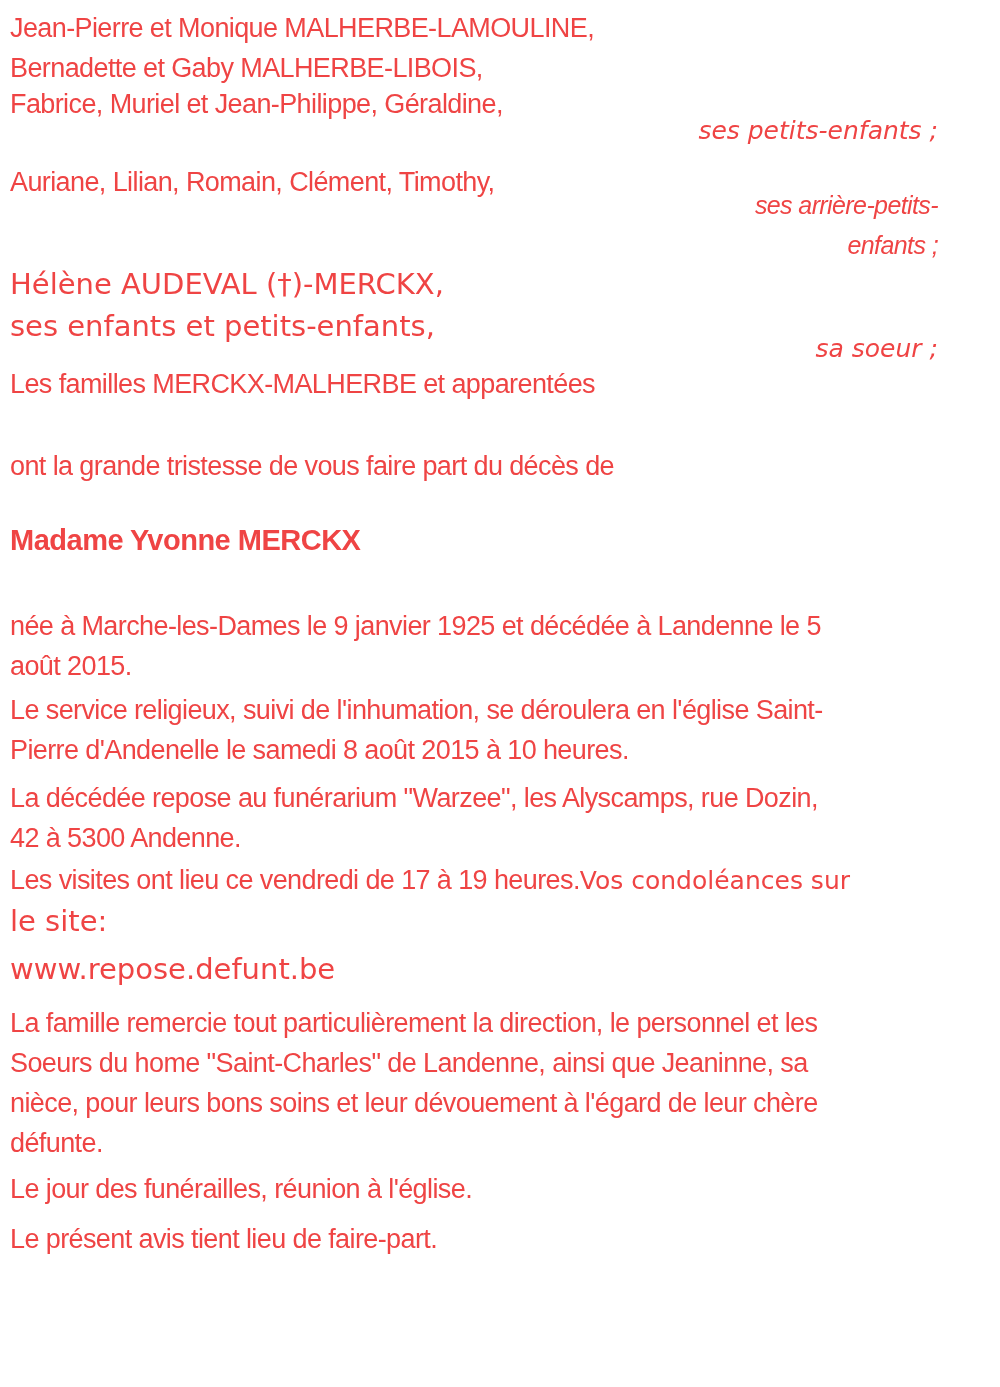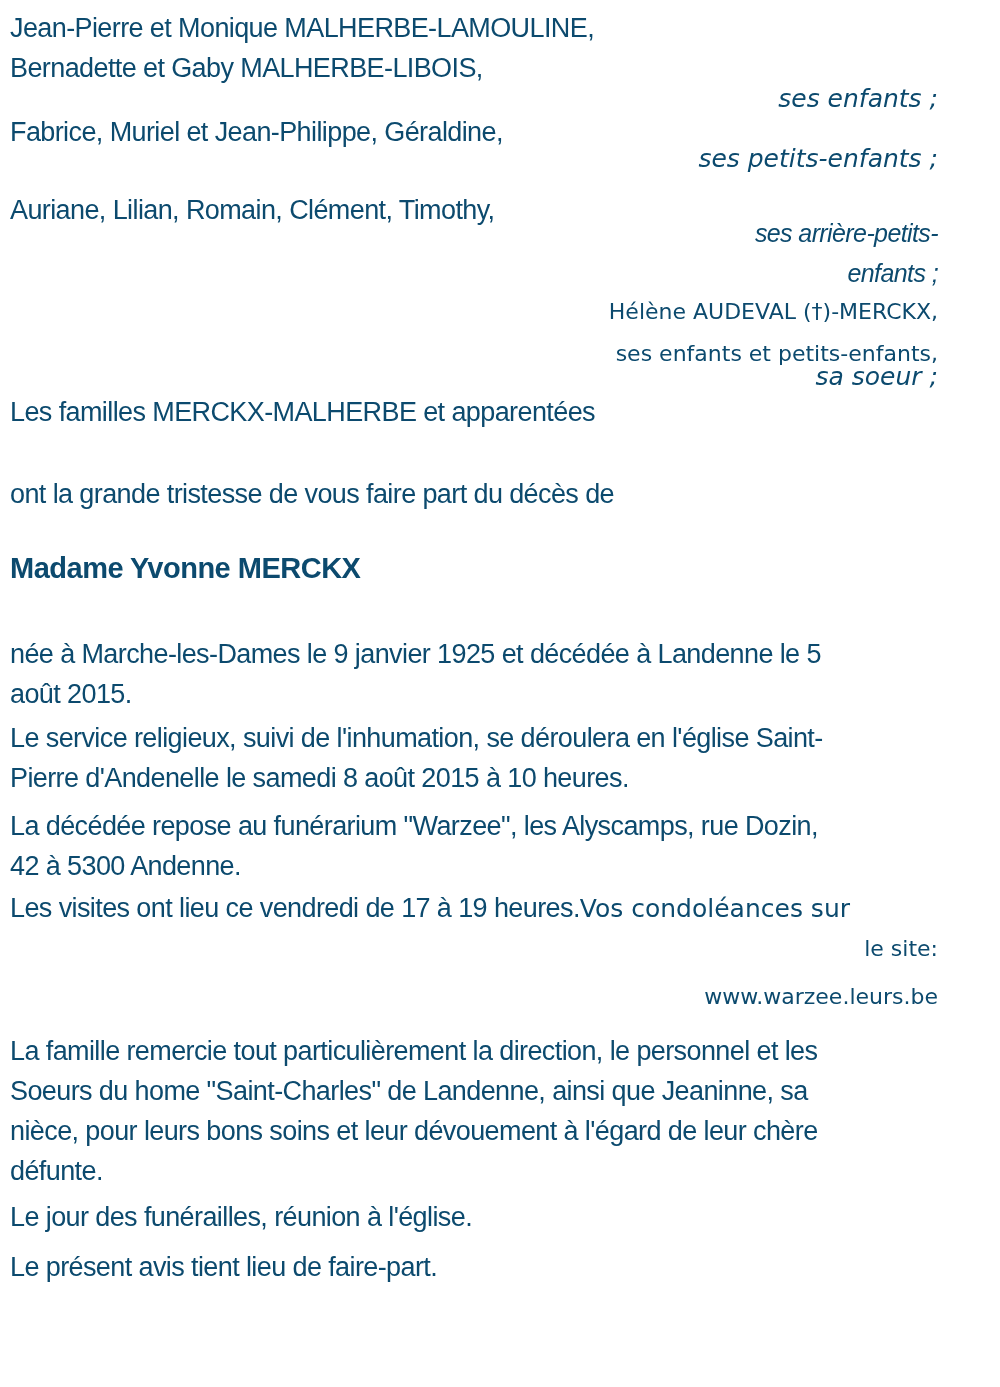--- a/index.html
+++ b/index.html
@@ -3,39 +3,38 @@
 <meta charset="utf-8">
 <style>
   html, body { margin: 0; padding: 0; background: #ffffff; }
   .page {
     position: relative;
     width: 952px;
     height: 1387px;
     box-sizing: border-box;
     padding: 8px 14px 0 10px;
     background: #ffffff;
-    color: #0c4a6e;
+    color: #ef4444;
     overflow: hidden;
   }
   
   .nl {
     font-family: "Liberation Sans", sans-serif;
     font-size: 27px;
     line-height: 40px;
     letter-spacing: -0.6px;
     white-space: nowrap;
   }
   
   .nl-reg {
     font-family: "DejaVu Sans", sans-serif;
-    font-size: 22px;
+    font-size: 29px;
     line-height: 40px;
     letter-spacing: 0;
     white-space: nowrap;
-    text-align: right;
   }
   
   .lbl {
     font-family: "DejaVu Sans", sans-serif;
     font-style: italic;
     font-size: 25px;
     line-height: 34px;
     text-align: right;
     white-space: nowrap;
   }
@@ -59,21 +58,20 @@
     font-weight: normal;
   }
 </style>
 </head>
 <body>
 
 <div class="page">
 
   <div class="nl">Jean-Pierre et Monique MALHERBE-LAMOULINE,</div>
   <div class="nl">Bernadette et Gaby MALHERBE-LIBOIS,</div>
-  <div class="lbl" style="margin-top:-6px">ses enfants ;</div>
 
   <div class="nl" style="margin-top:-4px">Fabrice, Muriel et Jean-Philippe, Géraldine,</div>
   <div class="lbl" style="margin-top:-10px">ses petits-enfants ;</div>
 
   <div class="nl" style="margin-top:14px">Auriane, Lilian, Romain, Clément, Timothy,</div>
   <div class="lbl lbl-cond" style="margin-top:-14px">ses arrière-petits-</div>
   <div class="lbl lbl-cond" style="margin-top:6px">enfants ;</div>
 
   <div class="nl-reg" style="margin-top:2px">Hélène AUDEVAL (†)-MERCKX,</div>
   <div class="nl-reg" style="margin-top:2px">ses enfants et petits-enfants,</div>
@@ -99,21 +97,21 @@
   <div style="margin-top:8px">
     <div class="nl b">La décédée repose au funérarium "Warzee", les Alyscamps, rue Dozin,</div>
     <div class="nl b">42 à 5300 Andenne.</div>
   </div>
 
   <div style="margin-top:2px">
     <div class="nl"><span class="b">Les visites ont lieu ce vendredi de 17 à 19 heures.</span><span class="reg-inline">Vos condoléances sur</span></div>
     <div class="nl-reg">le site:</div>
   </div>
 
-  <div class="nl-reg" style="margin-top:8px">www.warzee.leurs.be</div>
+  <div class="nl-reg" style="margin-top:8px">www.repose.defunt.be</div>
 
   <div style="margin-top:14px">
     <div class="nl">La famille remercie tout particulièrement la direction, le personnel et les</div>
     <div class="nl">Soeurs du home "Saint-Charles" de Landenne, ainsi que Jeaninne, sa</div>
     <div class="nl">nièce, pour leurs bons soins et leur dévouement à l'égard de leur chère</div>
     <div class="nl">défunte.</div>
   </div>
 
   <div class="nl" style="margin-top:6px">Le jour des funérailles, réunion à l'église.</div>
 

